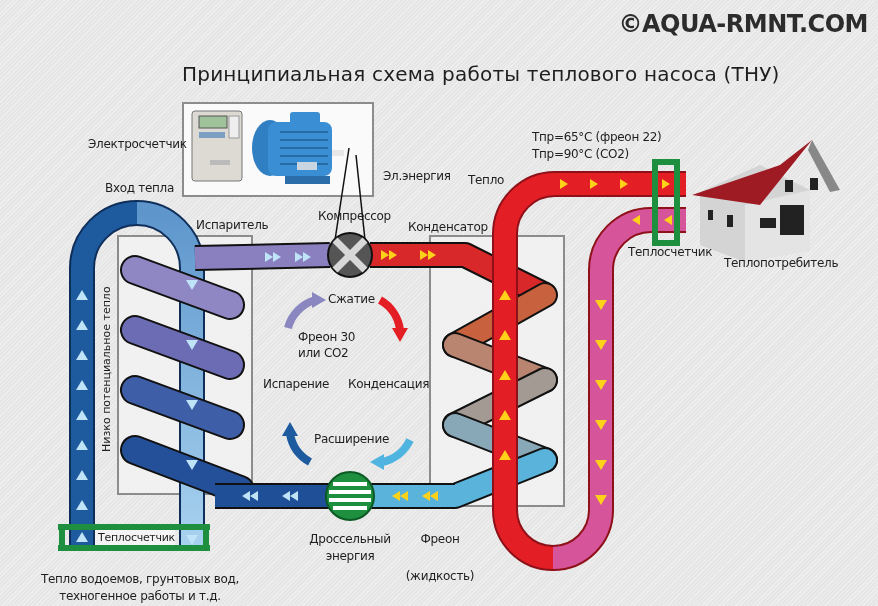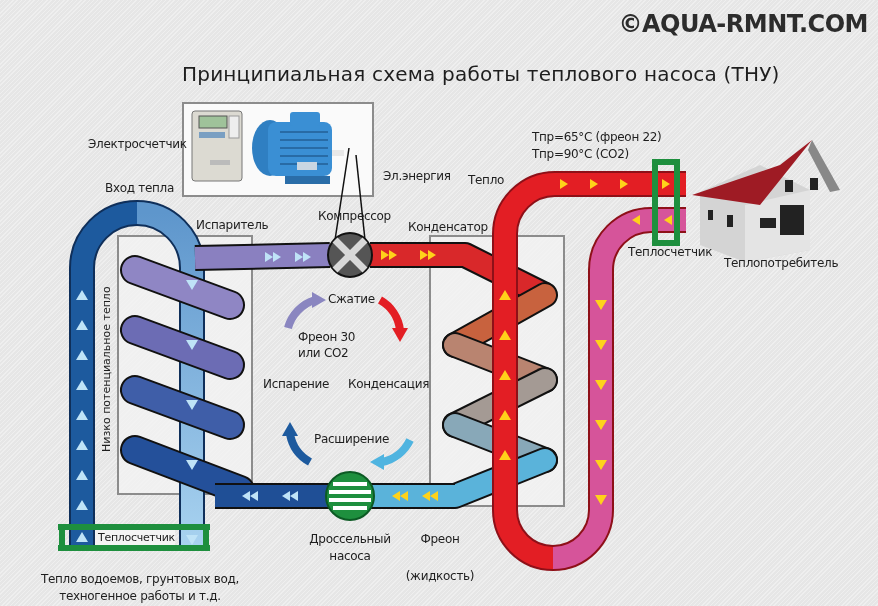--- a/index.html
+++ b/index.html
@@ -228,21 +228,21 @@
 <div class="lbl" style="left:468px;top:173px;">Тепло</div>
 <div class="lbl" style="left:532px;top:130px;">Tпр=65°C (фреон 22)</div>
 <div class="lbl" style="left:532px;top:147px;">Tпр=90°C (CO2)</div>
 <div class="lbl" style="left:628px;top:245px;">Теплосчетчик</div>
 <div class="lbl" style="left:724px;top:256px;">Теплопотребитель</div>
 <div class="vert">Низко потенциальное тепло</div>
 <div class="lbl" style="left:98px;top:531px;font-size:11px;">Теплосчетчик</div>
 <div class="lbl ctr" style="left:40px;top:572px;width:200px;">Тепло водоемов, грунтовых вод,</div>
 <div class="lbl ctr" style="left:40px;top:589px;width:200px;">техногенное работы и т.д.</div>
 <div class="lbl ctr" style="left:300px;top:532px;width:100px;">Дроссельный</div>
-<div class="lbl ctr" style="left:300px;top:549px;width:100px;">насоса</div>
+<div class="lbl ctr" style="left:300px;top:549px;width:100px;">энергия</div>
 <div class="lbl ctr" style="left:400px;top:532px;width:80px;">Фреон</div>
 <div class="lbl ctr" style="left:400px;top:569px;width:80px;">(жидкость)</div>
 
 <div class="lbl" style="left:328px;top:292px;">Сжатие</div>
 <div class="lbl" style="left:298px;top:330px;">Фреон 30</div>
 <div class="lbl" style="left:298px;top:346px;">или CO2</div>
 <div class="lbl" style="left:263px;top:377px;">Испарение</div>
 <div class="lbl" style="left:348px;top:377px;">Конденсация</div>
 <div class="lbl" style="left:314px;top:432px;">Расширение</div>
 

